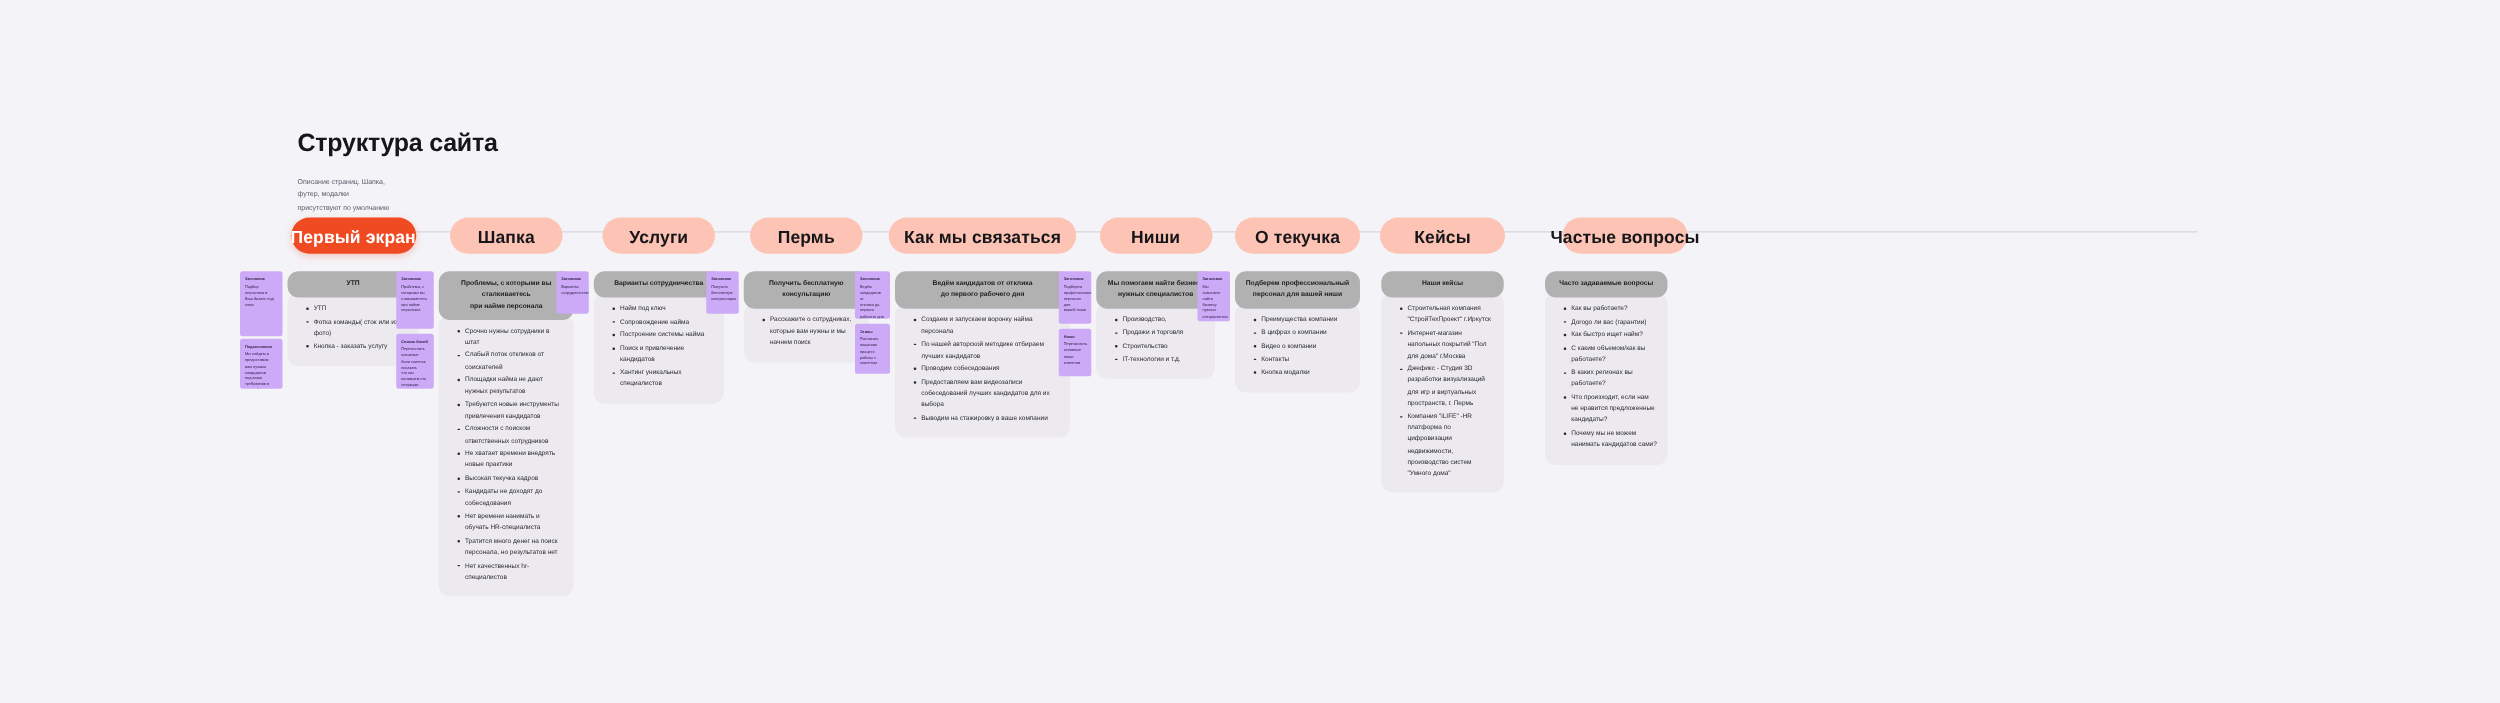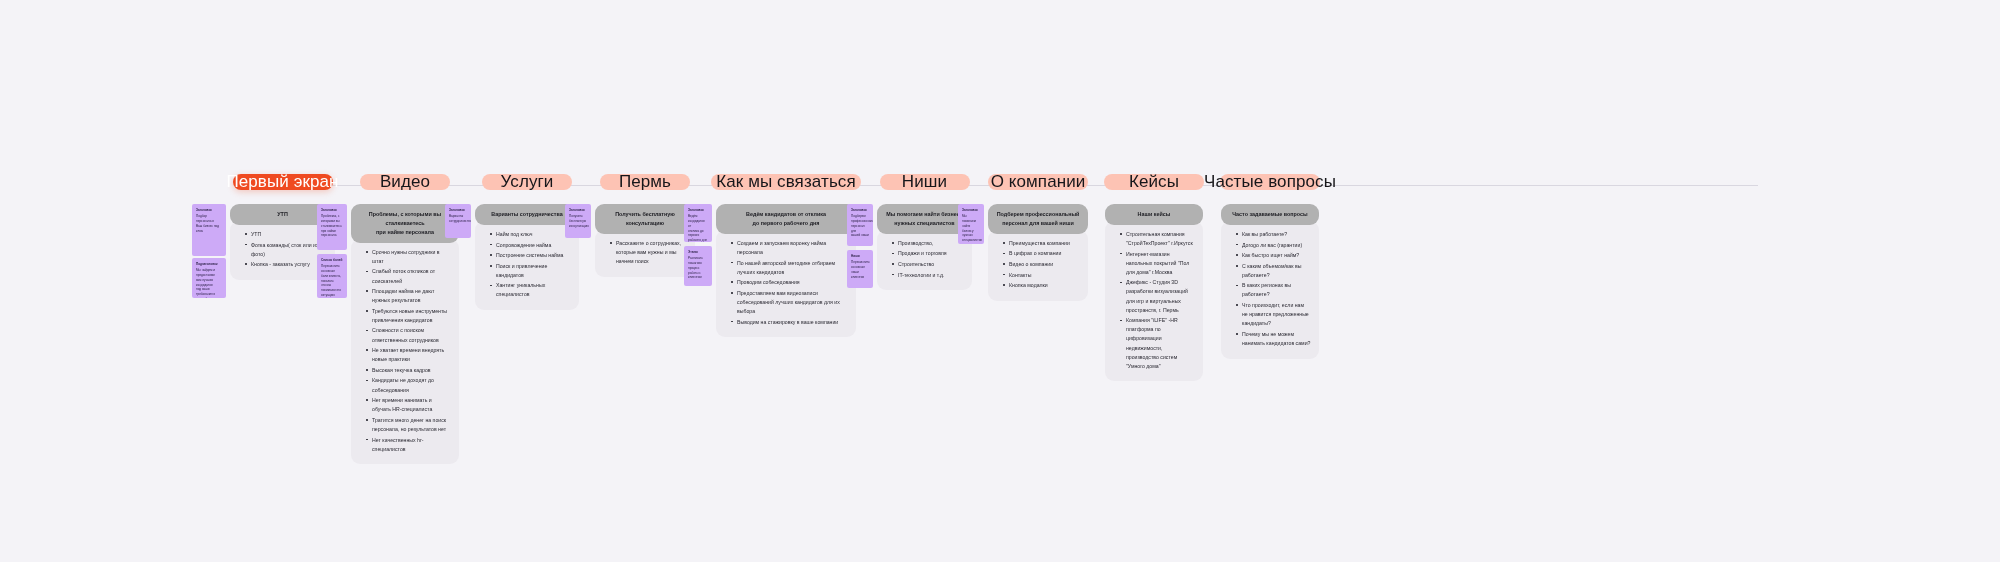--- a/index.html
+++ b/index.html
@@ -38,23 +38,23 @@
   .col{
     display:flex;flex-direction:column;align-items:center;
     position:relative;
   }
 
   
   .pill{
     border-radius:999px;
     background:#fdc3b4;
     color:#16161a;
-    font-size:17px;font-weight:400;
+    font-size:14px;font-weight:700;
     display:flex;align-items:center;justify-content:center;
-    height:16px;
+    height:29px;
     padding:0 10px;
     box-sizing:border-box;
     white-space:nowrap;
     letter-spacing:0.1px;
   }
   .pill.accent{
     background:#ef4a21;color:#ffffff;
     box-shadow:0 2px 6px rgba(239,74,33,.25);
   }
 
@@ -118,30 +118,36 @@
   .w-kak .pill{width:150px;}
   .w-kak .stack{width:140px;}
   .w-nishi .pill{width:90px;}
   .w-nishi .stack{width:95px;}
   .w-okomp .pill{width:100px;}
   .w-okomp .stack{width:100px;}
   .w-keysy .pill{width:100px;}
   .w-keysy .stack{width:98px;}
   .w-blago .pill{width:100px;}
   .w-blago .stack{width:110px;}
-  .w-faq .pill{width:100px;}
+  .w-faq .pill{width:100px;margin-left:30px;}
   .w-faq .stack{width:98px;}
   .w-fos .pill{width:100px;}
   .w-fos .stack{width:98px;}
 </style>
 </head>
 <body>
 
 <div class="canvas">
 
+  <div class="header">
+    <div class="title">Структура сайта</div>
+    <div class="subtitle">Описание страниц. Шапка,
+футер, модалки
+присутствуют по умолчанию</div>
+  </div>
 
   <div class="rail">
     <div class="line"></div>
   </div>
 
   <div class="columns" id="columns">
       <div class="col w-first">
         <div class="pill accent">Первый экран</div>
         <div class="stack">
           <div class="subhead" style="white-space: pre-line;">УТП</div>
@@ -160,21 +166,21 @@
           <div class="note" style="left: -38px; top: 54px; width: 34px; height: 40px;">
             <span class="nt">Подзаголовок</span>
             <span class="nb">Мы найдем и предоставим
 вам лучших кандидатов
 под ваши требования в
 кратчайшие сроки</span>
           </div>
         </div>
       </div>
       <div class="col w-boli">
-        <div class="pill">Видео</div>
+        <div class="pill">Шапка</div>
         <div class="stack">
           <div class="subhead" style="white-space: pre-line;">Проблемы, с которыми вы
 сталкиваетесь
 при найме персонала</div>
           <div class="body">
             <ul>
               <li>Срочно нужны сотрудники в штат</li>
               <li>Слабый поток откликов от соискателей</li>
               <li>Площадки найма не дают нужных результатов</li>
               <li>Требуются новые инструменты привлечения кандидатов</li>
@@ -290,21 +296,21 @@
           </div>
           <div class="note" style="left: -30px; top: 46px; width: 26px; height: 38px;">
             <span class="nt">Ниши</span>
             <span class="nb">Перечислить
 основные ниши
 клиентов</span>
           </div>
         </div>
       </div>
       <div class="col w-okomp">
-        <div class="pill">О компании</div>
+        <div class="pill">О текучка</div>
         <div class="stack">
           <div class="subhead" style="white-space: pre-line;">Подберем профессиональный
 персонал для вашей ниши</div>
           <div class="body">
             <ul>
               <li>Преимущества компании</li>
               <li>В цифрах о компании</li>
               <li>Видео о компании</li>
               <li>Контакты</li>
               <li>Кнопка модалки</li>

